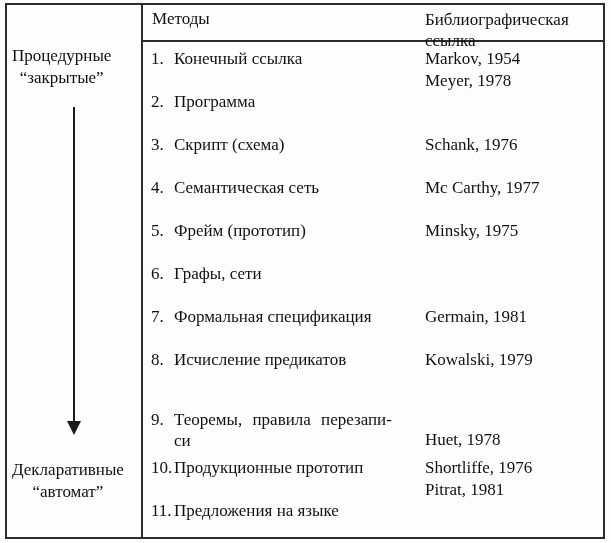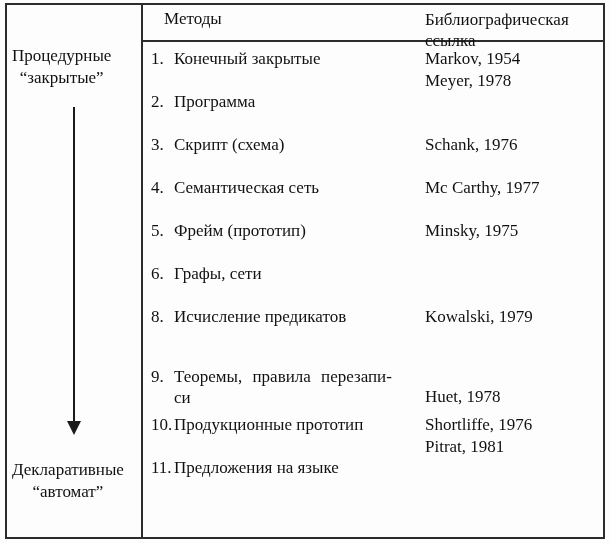--- a/index.html
+++ b/index.html
@@ -42,21 +42,21 @@
     border-right: 7px solid transparent;
     border-top: 14px solid #1a1a1a;
   }
   
   .right-pane {
     position: absolute; left: 143px; top: 3px;
     width: 462px; height: 536px;
   }
   .header-row { display: flex; padding-top: 6px; }
   .header-methods {
-    width: 282px; box-sizing: border-box; padding-left: 21px;
+    width: 282px; box-sizing: border-box; padding-left: 9px;
   }
   .header-ref { width: 180px; line-height: 21px; }
   .rows { position: absolute; left: 0; top: 39px; width: 462px; }
   .t-row { display: flex; height: 43px; box-sizing: border-box; }
   .t-row.tall { height: 65px; align-items: flex-end; }
   .method-cell {
     width: 282px; box-sizing: border-box;
     padding: 6px 6px 0 8px; line-height: 21px;
   }
   .num { display: inline-block; min-width: 23px; }
@@ -93,21 +93,21 @@
       <div class="header-methods">Методы</div>
       <div class="header-ref">
         <div>Библиографическая</div>
         <div>ссылка</div>
       </div>
     </div>
 
     <div class="rows">
 
       <div class="t-row">
-        <div class="method-cell"><span class="num">1.</span><span class="m-text">Конечный закрытые</span></div>
+        <div class="method-cell"><span class="num">1.</span><span class="m-text">Конечный ссылка</span></div>
         <div class="ref-cell">
           <div>Markov, 1954</div>
           <div>Meyer, 1978</div>
         </div>
       </div>
 
       <div class="t-row">
         <div class="method-cell"><span class="num">2.</span><span class="m-text">Программа</span></div>
         <div class="ref-cell"></div>
       </div>
@@ -130,20 +130,26 @@
         <div class="method-cell"><span class="num">5.</span><span class="m-text">Фрейм (прототип)</span></div>
         <div class="ref-cell">
           <div>Minsky, 1975</div>
         </div>
       </div>
 
       <div class="t-row">
         <div class="method-cell"><span class="num">6.</span><span class="m-text">Графы, сети</span></div>
       </div>
 
+      <div class="t-row">
+        <div class="method-cell"><span class="num">7.</span><span class="m-text">Формальная спецификация</span></div>
+        <div class="ref-cell">
+          <div>Germain, 1981</div>
+        </div>
+      </div>
 
       <div class="t-row">
         <div class="method-cell"><span class="num">8.</span><span class="m-text">Исчисление предикатов</span></div>
         <div class="ref-cell">
           <div>Kowalski, 1979</div>
         </div>
       </div>
 
       <div class="t-row tall">
         <div class="method-cell">

